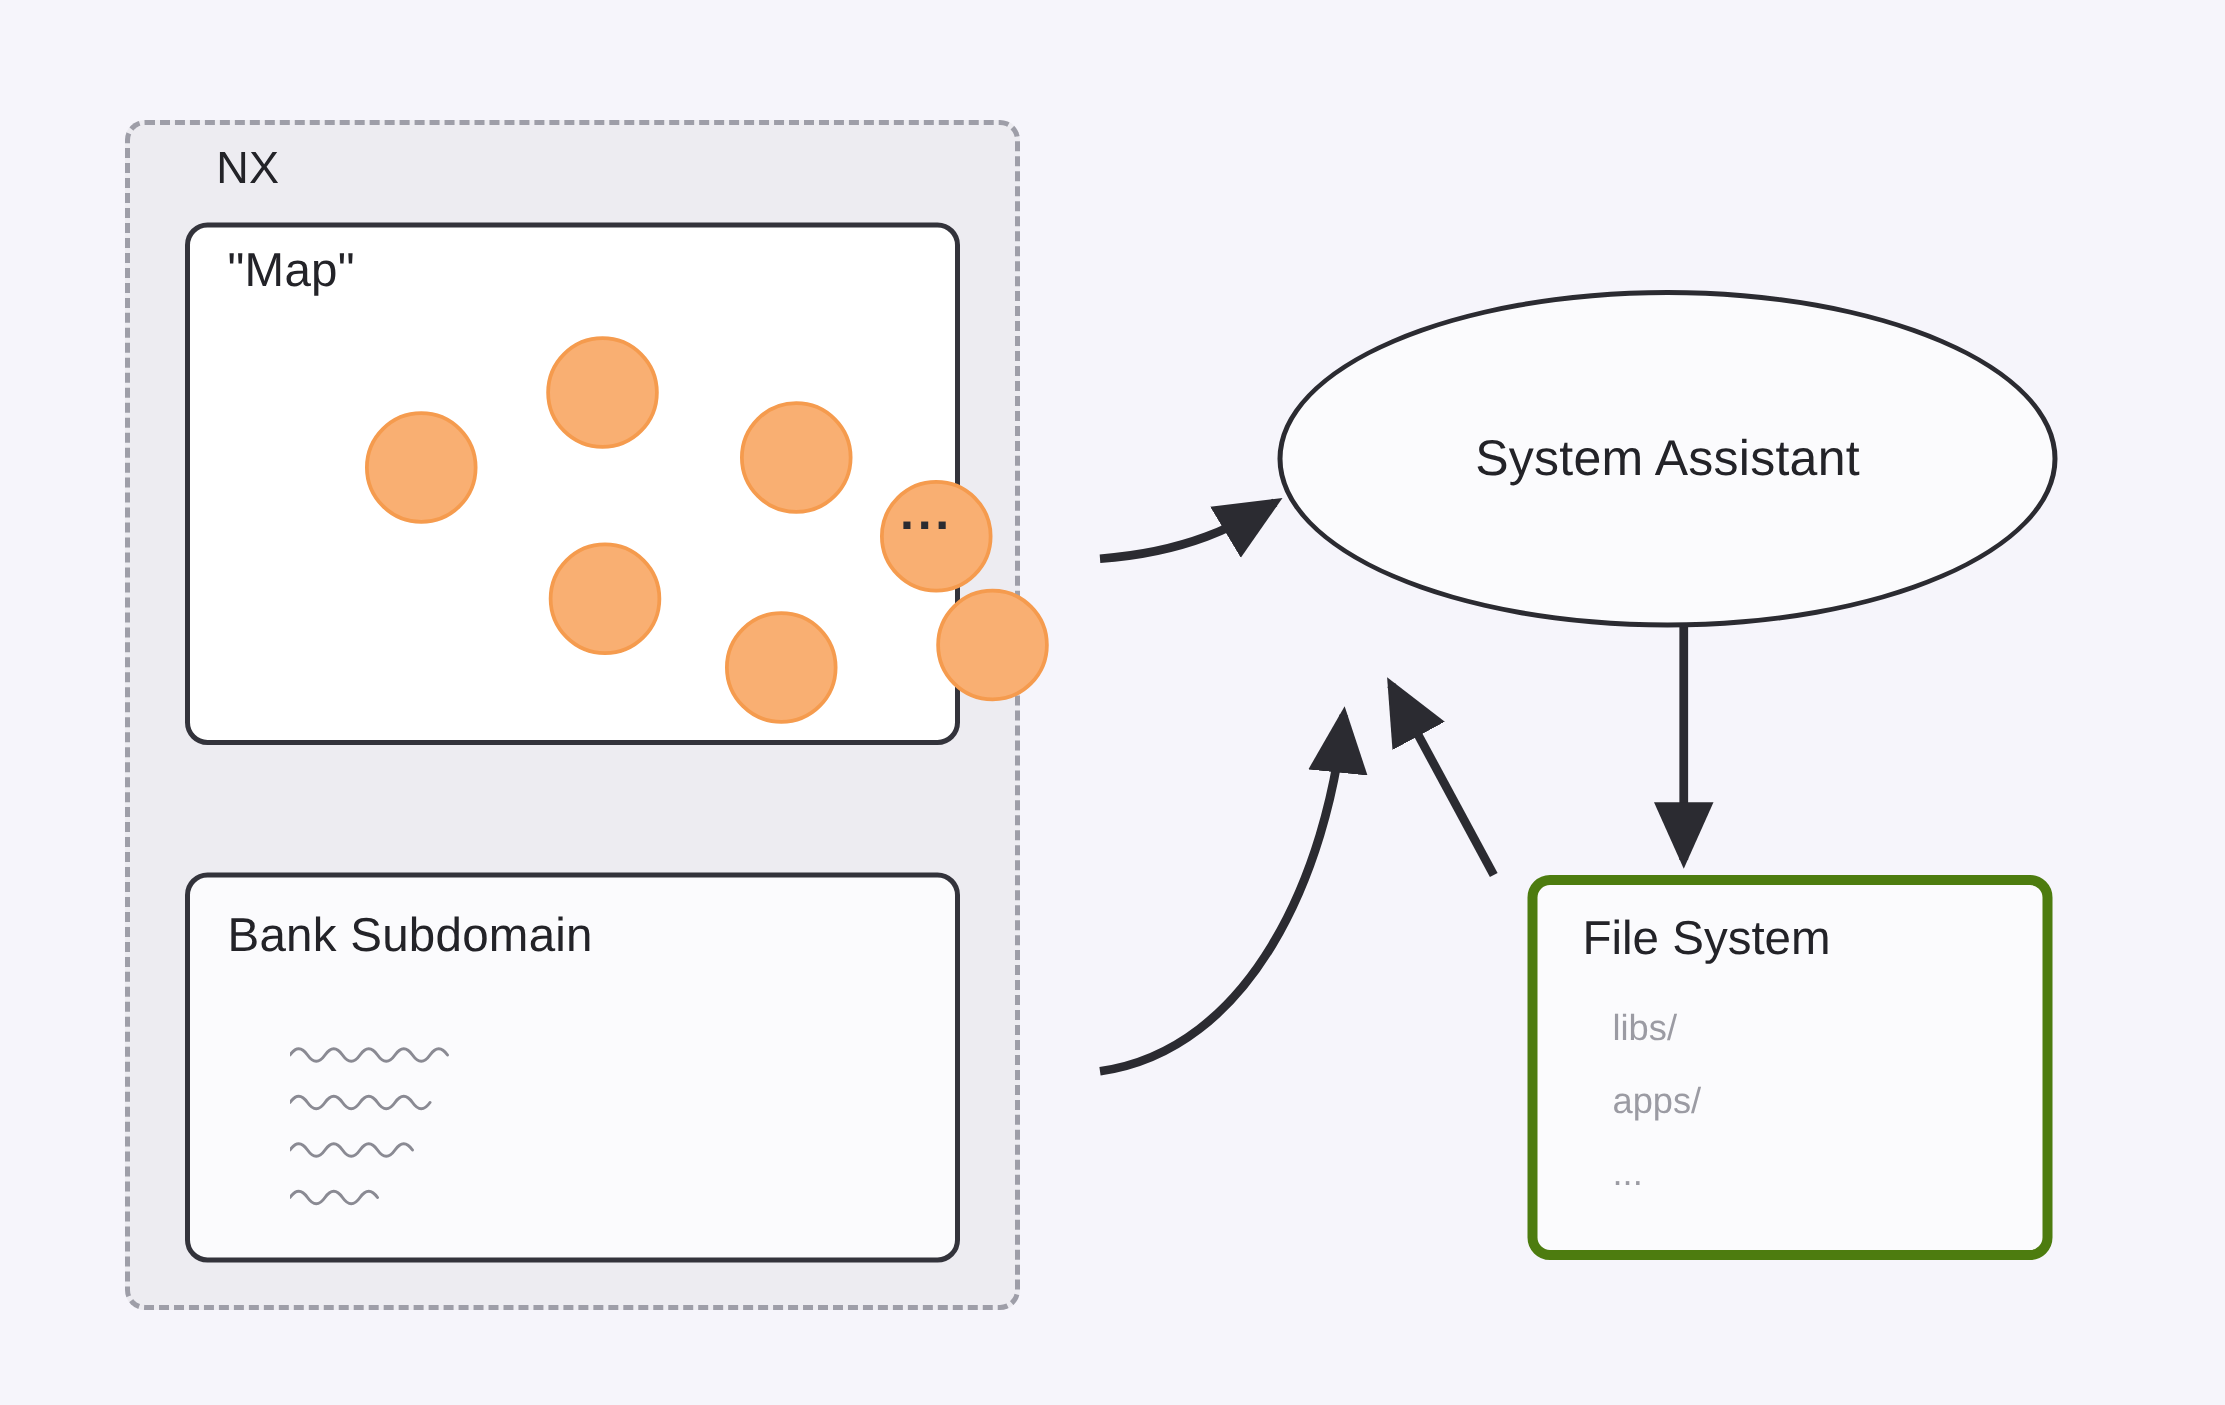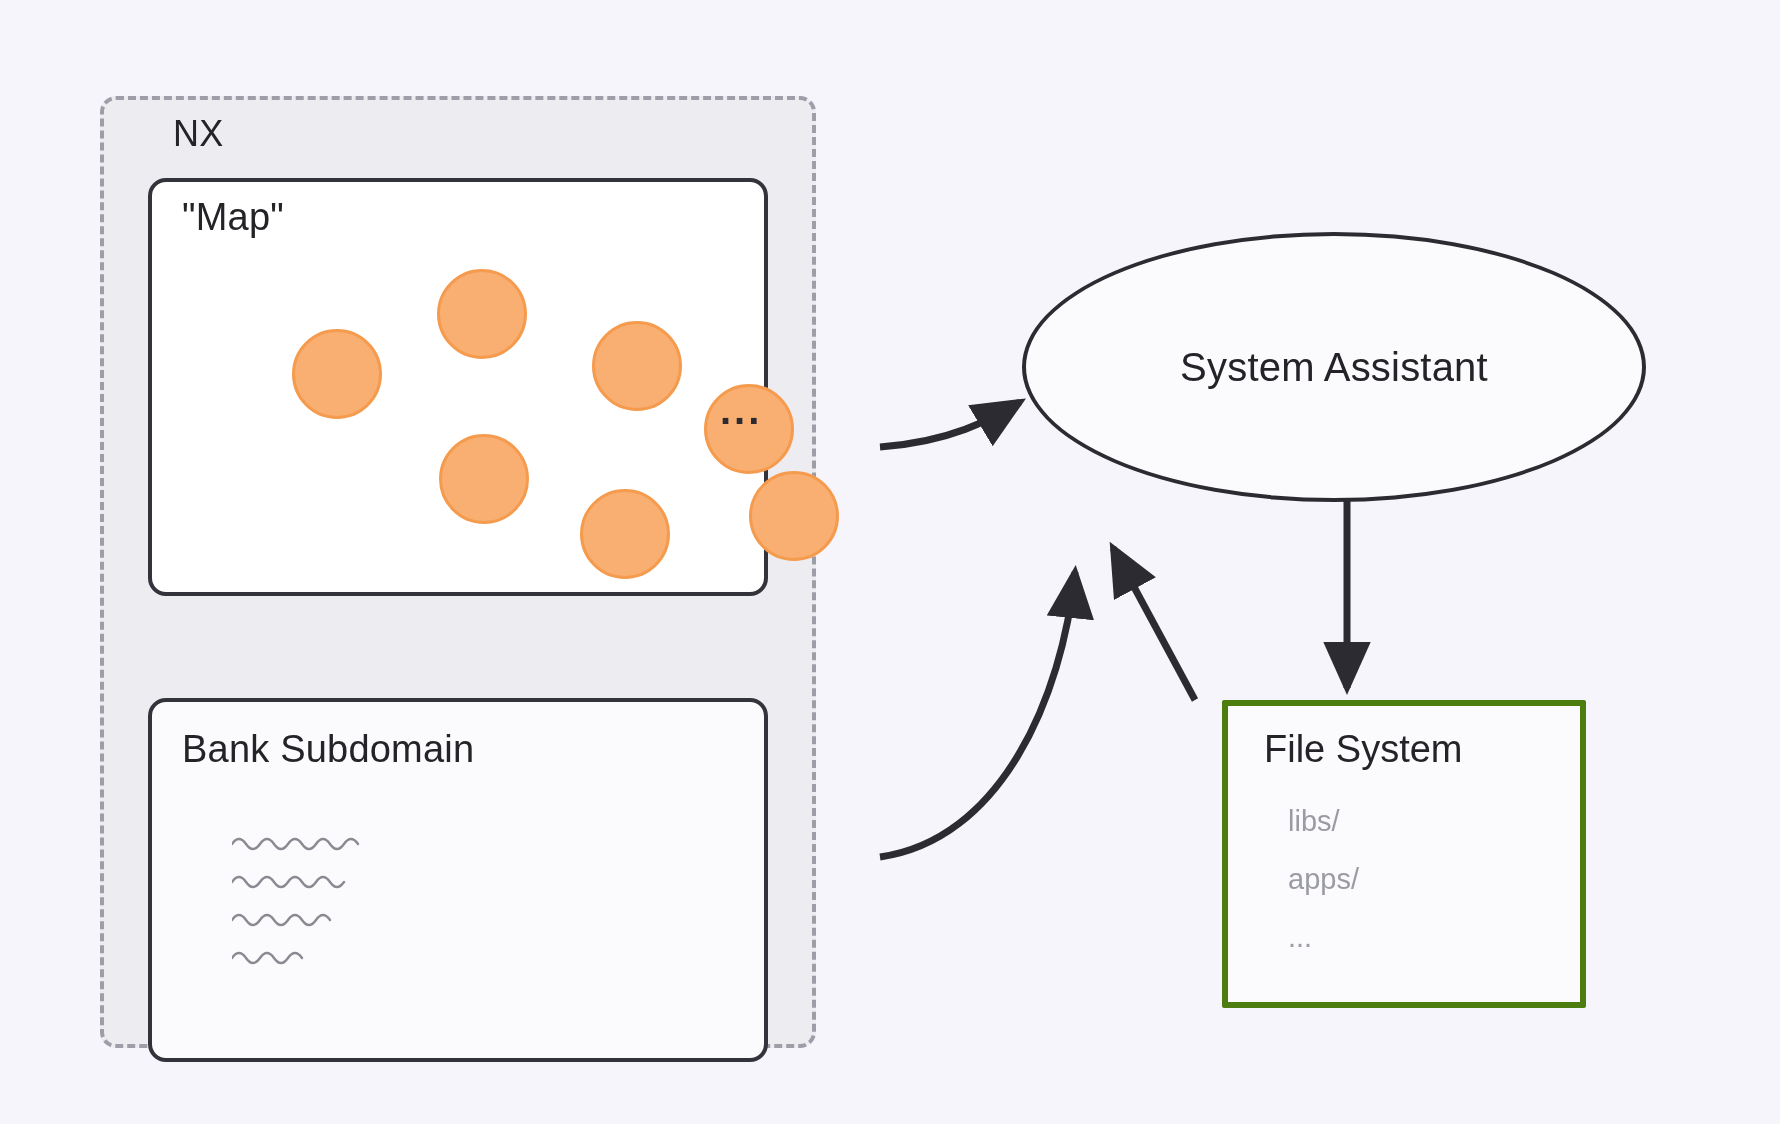--- a/index.html
+++ b/index.html
@@ -56,21 +56,21 @@
   .card-map {
     left: 148px;
     top: 178px;
     width: 620px;
     height: 418px;
   }
   .card-bank {
     left: 148px;
     top: 698px;
     width: 620px;
-    height: 364px;
+    height: 312px;
     background: #fbfbfd;
   }
   .card-title {
     position: absolute;
     left: 30px;
     top: 14px;
     font-size: 38px;
     color: #232328;
     letter-spacing: 0.2px;
     white-space: nowrap;
@@ -122,25 +122,25 @@
     font-size: 40px;
     color: #232328;
     letter-spacing: 0.2px;
   }
 
   
   .card-fs {
     position: absolute;
     left: 1222px;
     top: 700px;
-    width: 364px;
+    width: 420px;
     height: 308px;
     background: #fbfbfd;
-    border: 6px solid #4d7c0f;
-    border-radius: 2px;
+    border: 8px solid #4d7c0f;
+    border-radius: 18px;
     box-sizing: border-box;
   }
   .fs-title {
     position: absolute;
     left: 36px;
     top: 22px;
     font-size: 38px;
     color: #232328;
     white-space: nowrap;
   }

